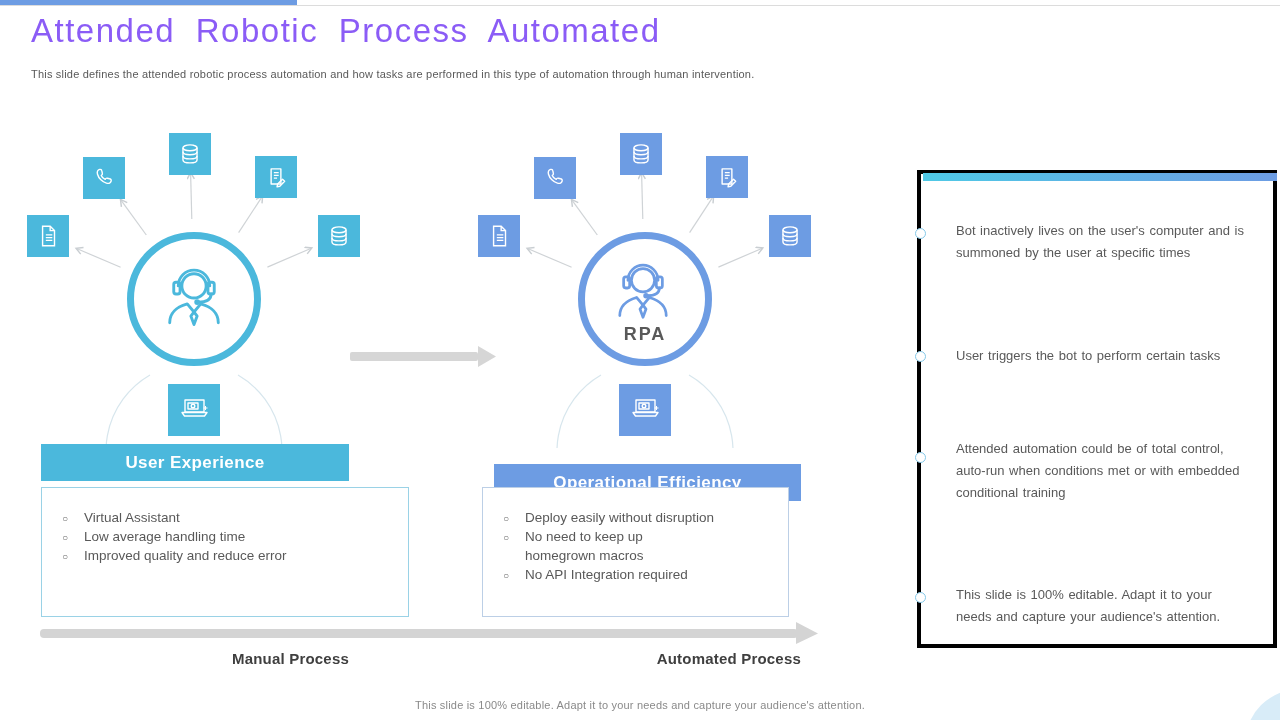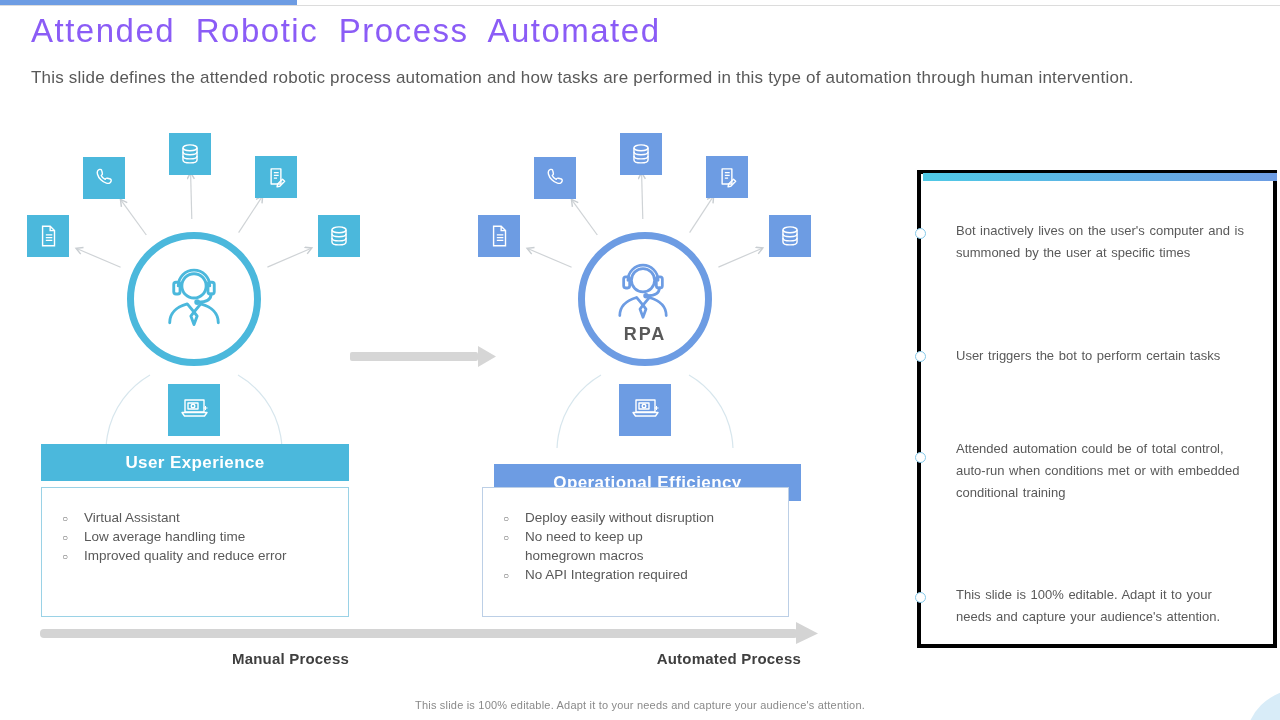--- a/index.html
+++ b/index.html
@@ -5,21 +5,21 @@
   html,body{margin:0;padding:0;background:#fff;}
   body{font-family:"Liberation Sans", sans-serif;}
   .slide{position:relative;width:1280px;height:720px;background:#ffffff;overflow:hidden;}
 
   
   .top-line{position:absolute;left:0;top:5px;width:1280px;height:1px;background:#dcdcdc;}
   .top-bar{position:absolute;left:0;top:0;width:297px;height:5px;background:#6d9ce3;}
 
   
   .title{position:absolute;left:31px;top:12px;font-size:33px;color:#8b5cf6;letter-spacing:1.5px;word-spacing:10px;font-weight:400;}
-  .subtitle{position:absolute;left:31px;top:68px;font-size:17px;color:#595959;letter-spacing:0.2px;}
+  .subtitle{position:absolute;left:31px;top:68px;font-size:11px;color:#595959;letter-spacing:0.2px;}
 
   
   .diagram{position:absolute;width:340px;height:320px;}
   .diagram.left{left:24px;top:128px;}
   .diagram.right{left:475px;top:128px;}
   .links{position:absolute;left:0;top:0;z-index:0;}
   .sq{position:absolute;width:42px;height:42px;display:flex;align-items:center;justify-content:center;z-index:1;}
   .sq.cyan{background:#4bb8dc;}
   .sq.blue{background:#6d9ce3;}
   .sq-doc{left:3px;top:87px;}
@@ -32,21 +32,21 @@
   .diagram.right .big-circle{border-color:#6d9ce3;}
   .person{position:absolute;left:125px;top:121px;z-index:2;color:#4bb8dc;}
   .diagram.right .person{top:117px;color:#6d9ce3;}
   .rpa-label{position:absolute;left:0;top:196px;width:340px;text-align:center;font-size:18px;font-weight:bold;color:#595959;letter-spacing:2px;z-index:3;}
 
   
   .hdr{position:absolute;height:37px;display:flex;align-items:center;justify-content:center;color:#ffffff;font-weight:bold;font-size:17px;letter-spacing:0.4px;}
   .hdr.left{left:41px;top:444px;width:308px;background:#4bb8dc;}
   .hdr.right{left:494px;top:464px;width:307px;background:#6d9ce3;}
   .bbox{position:absolute;top:487px;height:130px;background:#fff;box-sizing:border-box;}
-  .bbox.left{left:41px;width:308px;border:1px solid #9ad2e6;}
+  .bbox.left{left:41px;width:368px;border:1px solid #9ad2e6;}
   .bbox.right{left:482px;width:307px;border:1px solid #bccfe6;}
   .bbox ul{margin:20px 0 0 0;padding:0 10px 0 18px;list-style:none;}
   .bbox li{position:relative;padding-left:24px;font-size:13.5px;line-height:19px;color:#595959;white-space:pre-line;}
   .bbox li::before{content:"○";position:absolute;left:2px;top:1px;font-size:10px;color:#6a6a6a;}
 
   
   .mid-arrow{position:absolute;left:348px;top:344px;}
   .bottom-arrow{position:absolute;left:40px;top:620px;}
   .process-label{position:absolute;top:650px;font-size:15px;font-weight:bold;color:#3f3f3f;text-align:right;letter-spacing:0.2px;}
   .process-label.left{left:41px;width:308px;}

